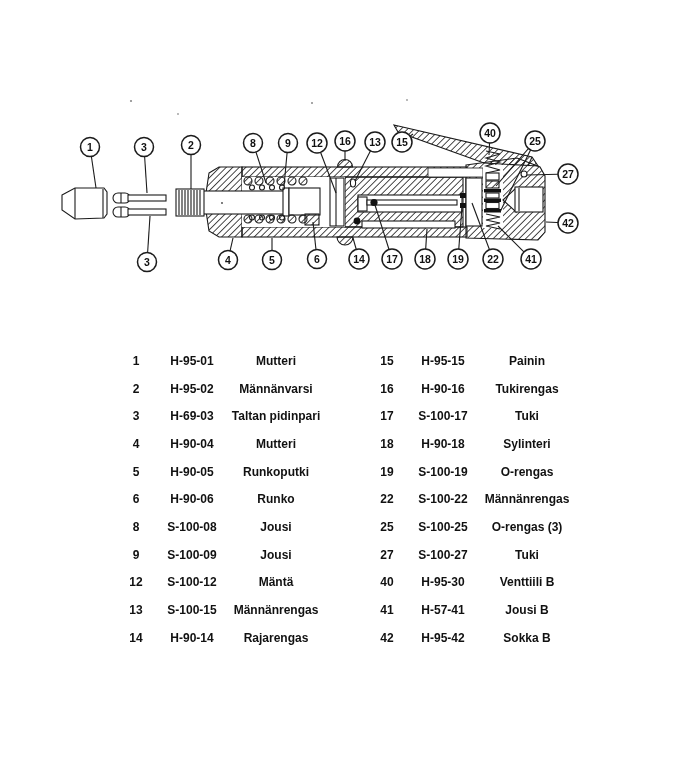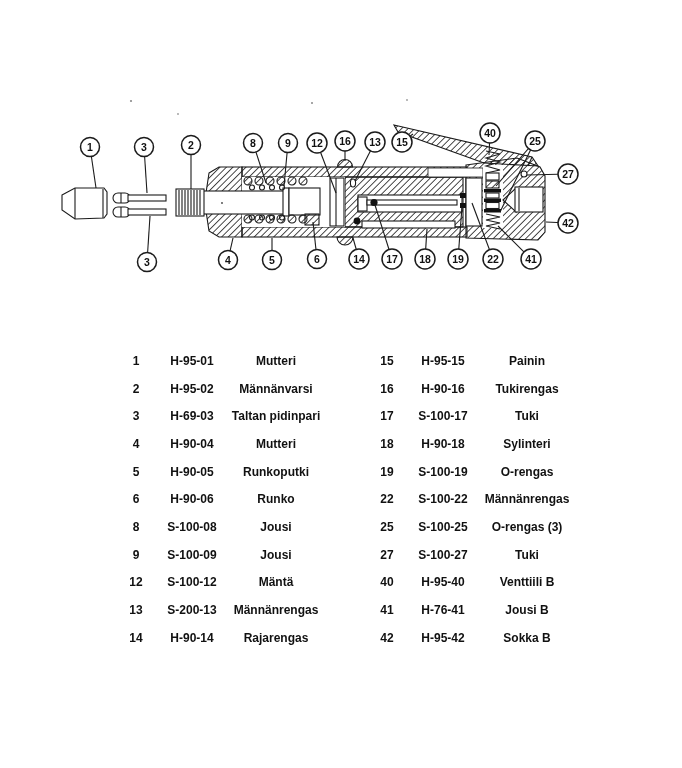--- a/index.html
+++ b/index.html
@@ -335,21 +335,21 @@
         <span class="pc pcode">S-100-09</span>
         <span class="pc pname">Jousi</span>
       </div>
       <div class="prow">
         <span class="pc pno">12</span>
         <span class="pc pcode">S-100-12</span>
         <span class="pc pname">Mäntä</span>
       </div>
       <div class="prow">
         <span class="pc pno">13</span>
-        <span class="pc pcode">S-200-13</span>
+        <span class="pc pcode">S-100-15</span>
         <span class="pc pname">Männänrengas</span>
       </div>
       <div class="prow">
         <span class="pc pno">14</span>
         <span class="pc pcode">H-90-14</span>
         <span class="pc pname">Rajarengas</span>
       </div>
     </div>
 
     <div class="pcol pcol-right">
@@ -388,26 +388,26 @@
         <span class="pc pcode">S-100-25</span>
         <span class="pc pname">O-rengas (3)</span>
       </div>
       <div class="prow">
         <span class="pc pno">27</span>
         <span class="pc pcode">S-100-27</span>
         <span class="pc pname">Tuki</span>
       </div>
       <div class="prow">
         <span class="pc pno">40</span>
-        <span class="pc pcode">H-95-40</span>
+        <span class="pc pcode">H-95-30</span>
         <span class="pc pname">Venttiili B</span>
       </div>
       <div class="prow">
         <span class="pc pno">41</span>
-        <span class="pc pcode">H-76-41</span>
+        <span class="pc pcode">H-57-41</span>
         <span class="pc pname">Jousi B</span>
       </div>
       <div class="prow">
         <span class="pc pno">42</span>
         <span class="pc pcode">H-95-42</span>
         <span class="pc pname">Sokka B</span>
       </div>
     </div>
   </div>
 </div>

